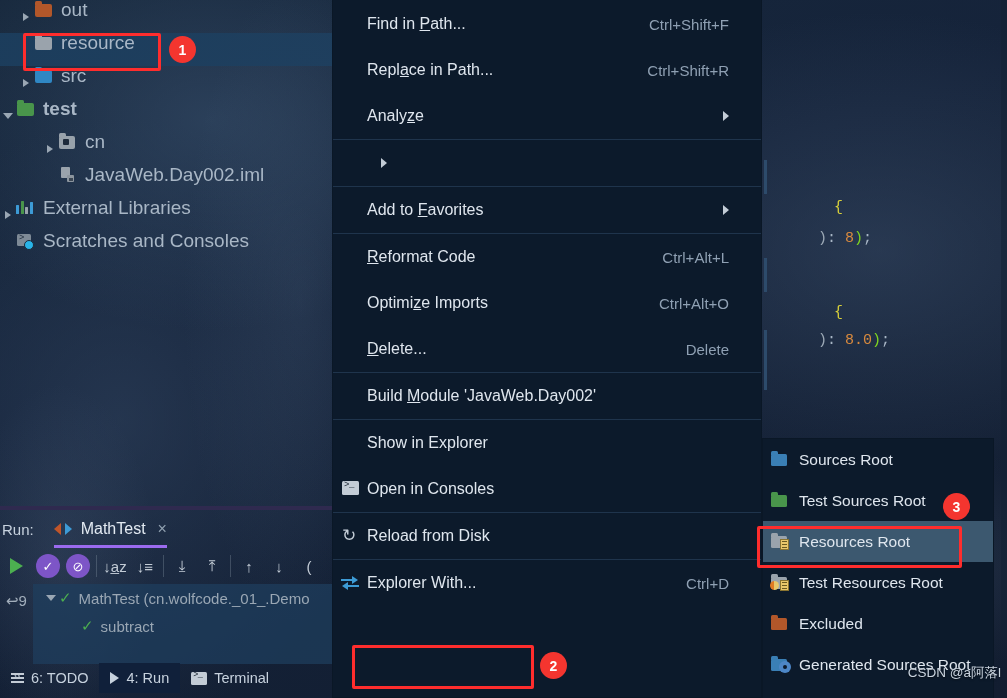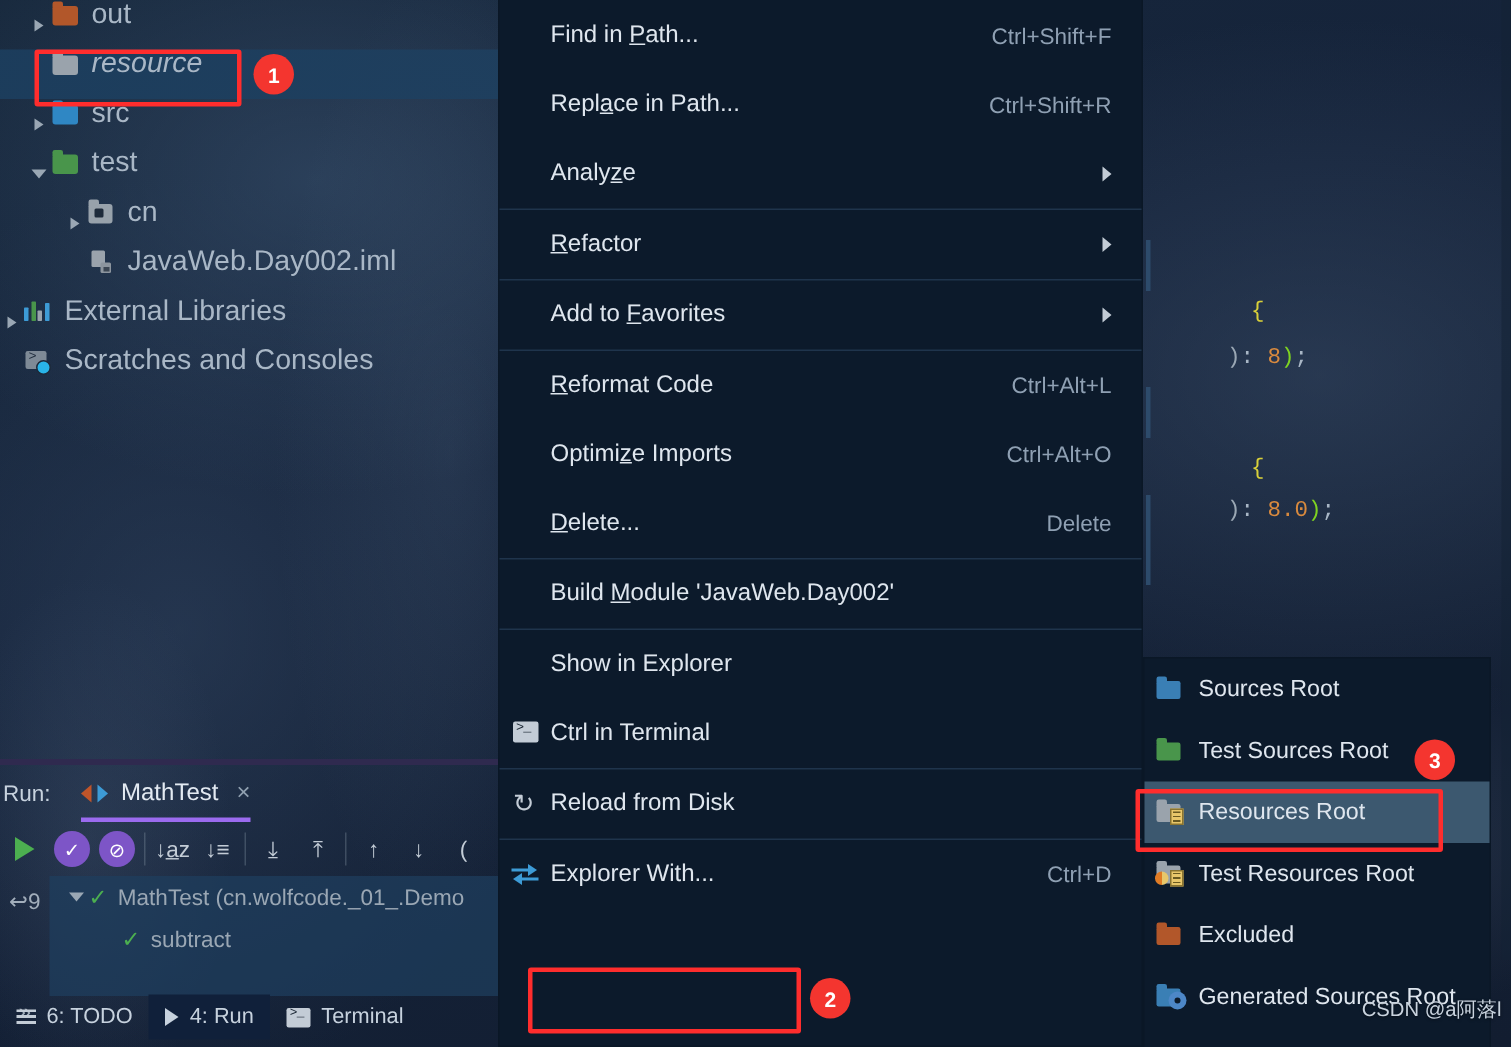--- a/index.html
+++ b/index.html
@@ -37,21 +37,20 @@
   .tree-row {
     position: relative;
     display: flex; align-items: flex-start;
     height: 33px;
     font-size: 19px;
     color: #a9b7c6;
     white-space: nowrap;
   }
   .tree-row.selected {
     background: linear-gradient(90deg, rgba(28,62,94,.92), rgba(30,64,96,.88));
-    font-style: italic;
   }
   .arrow {
     width: 16px; height: 33px; display: flex; align-items: center; justify-content: center;
     flex: none;
   }
   .arrow i {
     display: block; width: 0; height: 0;
     border-left: 6px solid #9aa7b4;
     border-top: 4.5px solid transparent;
     border-bottom: 4.5px solid transparent;
@@ -118,21 +117,21 @@
     z-index: 20;
     padding-top: 10px;
   }
   .mi {
     position: relative;
     display: flex; align-items: center;
     height: 46px;
     color: #dfe6ee;
     font-size: 16px;
     padding-left: 34px;
-    padding-right: 20px;
+    padding-right: 32px;
     white-space: nowrap;
   }
   .mi .mtxt { flex: 1; }
   .mi .mtxt u { text-decoration: underline; }
   .mi .short { color: #8fa0b3; font-size: 15px; margin-left: 18px; }
   .mi .caret {
     width: 0; height: 0;
     border-left: 6px solid #c3ccd6;
     border-top: 5px solid transparent;
     border-bottom: 5px solid transparent;
@@ -263,21 +262,21 @@
     <div class="tree-row" style="padding-left:18px;">
       <span class="arrow">
           <i></i>
         </span>
       <span class="ico">
           <span class="folder f-blue"></span>
         </span>
       <span class="lbl">src</span>
     </div>
 
-    <div class="tree-row" style="padding-left:18px;">
+    <div class="tree-row" style="font-weight:bold;">
       <span class="arrow down">
           <i></i>
         </span>
       <span class="ico">
           <span class="folder f-green"></span>
         </span>
       <span class="lbl">test</span>
     </div>
 
     <div class="tree-row" style="padding-left:42px;">
@@ -415,21 +414,20 @@
       <span class="mtxt">Repl<u>a</u>ce in Path...</span>
       <span class="short">Ctrl+Shift+R</span>
     </div>
     <div class="mi">
       <span class="mtxt">Analy<u>z</u>e</span>
       <span class="caret"></span>
     </div>
     <div class="sep"></div>
 
     <div class="mi">
-      <span class="mtxt"><u>R</u>efactor</span>
       <span class="caret"></span>
     </div>
     <div class="sep"></div>
 
     <div class="mi">
       <span class="mtxt">Add to <u>F</u>avorites</span>
       <span class="caret"></span>
     </div>
     <div class="sep"></div>
 
@@ -452,21 +450,21 @@
     </div>
     <div class="sep"></div>
 
     <div class="mi">
       <span class="mtxt">Show in Explorer</span>
     </div>
     <div class="mi">
       <span class="micon">
           <span class="i-term"></span>
         </span>
-      <span class="mtxt">Ctrl in Terminal</span>
+      <span class="mtxt">Open in Consoles</span>
     </div>
     <div class="sep"></div>
 
     <div class="mi">
       <span class="micon">
           <span class="i-reload">↻</span>
         </span>
       <span class="mtxt">Reload from Disk</span>
     </div>
     <div class="sep"></div>

